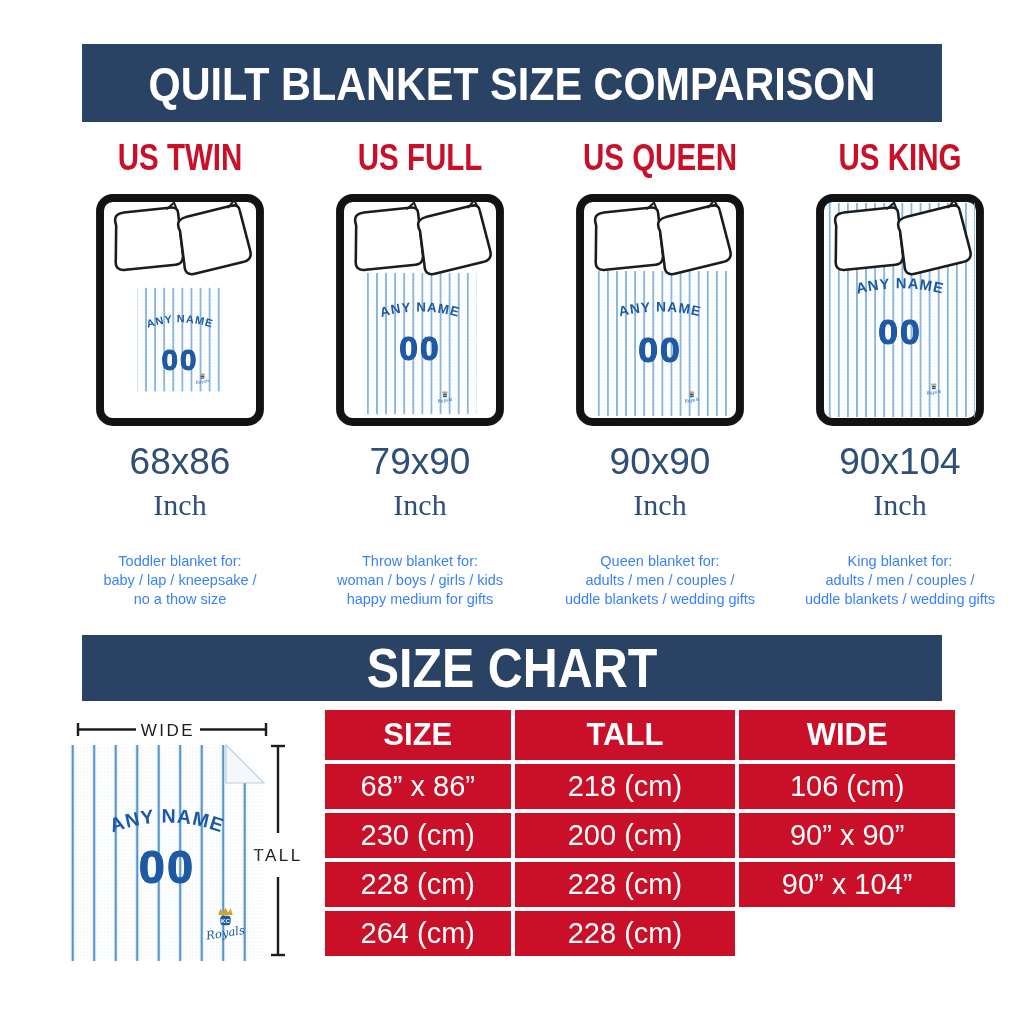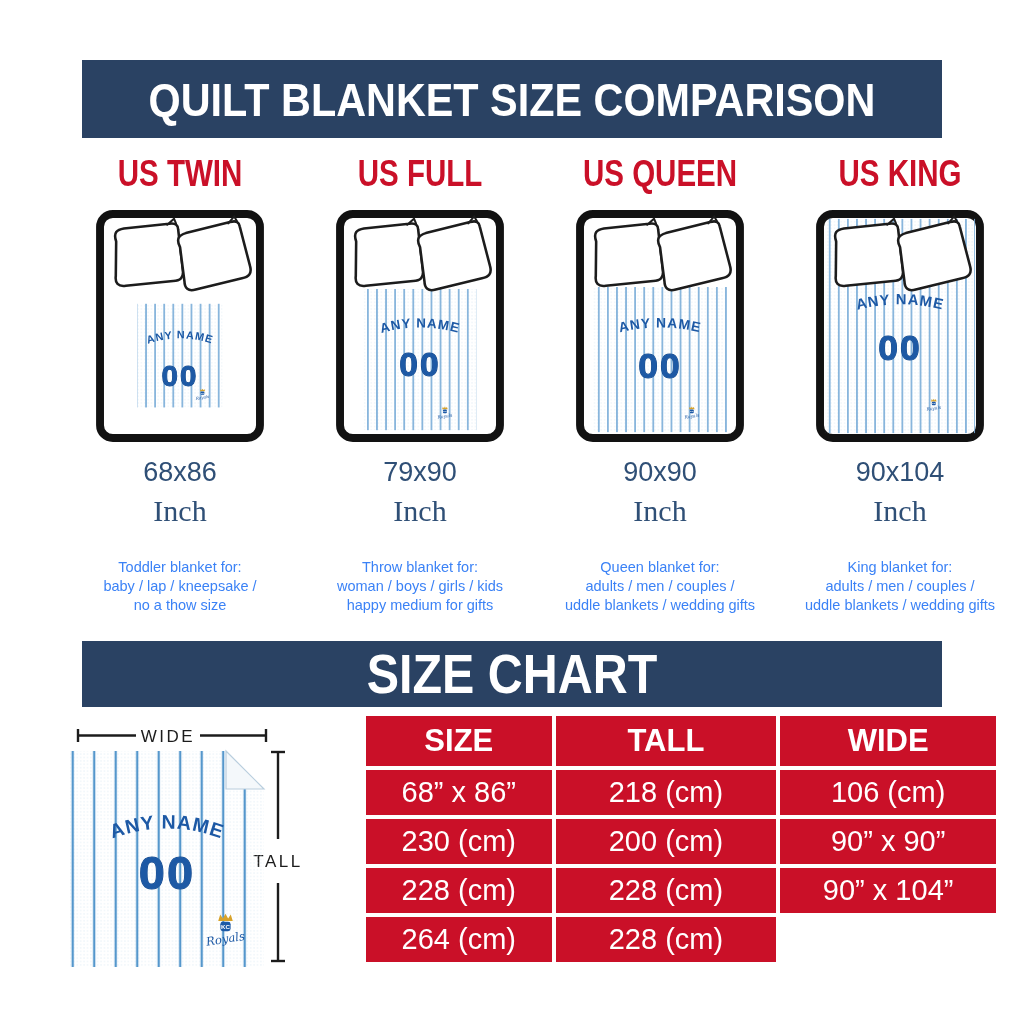--- a/index.html
+++ b/index.html
@@ -10,34 +10,34 @@
   html,body{margin:0;padding:0;}
   body{
     width:1024px;height:1024px;background:#ffffff;overflow:hidden;
     font-family:"Liberation Sans",sans-serif;color:var(--ink);
   }
   .page{width:1024px;height:1024px;}
   .banner{
     margin:0 82px;background:var(--navy);color:#fff;
     display:flex;align-items:center;justify-content:center;font-weight:bold;
   }
-  .banner-top{margin-top:60px;height:78px;font-size:47px;}
+  .banner-top{margin-top:44px;height:78px;font-size:47px;}
   .banner-mid{margin-top:26px;height:66px;font-size:55px;}
   .condense{display:inline-block;transform:scaleX(0.88);white-space:nowrap;letter-spacing:0px;}
   .condense-hdr{display:inline-block;transform:scaleX(0.82);white-space:nowrap;}
 
   .cols{margin:18px 60px 0 60px;display:flex;justify-content:space-between;}
   .col{flex:0 0 222px;display:flex;flex-direction:column;align-items:center;}
   .col-label{color:var(--red);font-weight:bold;font-size:36px;line-height:1;}
   .bed{margin-top:18px;}
-  .size-val{color:var(--sizeText);font-size:27px;margin-top:17px;line-height:1;}
+  .size-val{color:var(--sizeText);font-size:37px;margin-top:17px;line-height:1;}
   .size-unit{color:var(--sizeText);font-size:30px;margin-top:10px;line-height:1;font-family:Liberation Serif, serif;}
   .desc{margin-top:32px;font-size:14.5px;line-height:19px;color:#3b82f6;text-align:center;width:240px;}
 
-  .bottom{display:flex;justify-content:space-between;align-items:flex-start;padding:8px 28px 0 62px;}
+  .bottom{display:flex;justify-content:space-between;align-items:flex-start;padding:8px 69px 0 62px;}
   .size-table{
     width:630px;display:grid;grid-template-columns:185fr 220fr 215fr;
     grid-template-rows:50px repeat(4,45px);gap:4px;margin-top:1px;border-radius:6px;
   }
   .cell{background:var(--red);color:#fff;display:flex;align-items:center;justify-content:center;font-size:29px;}
   .cell.th{font-weight:bold;font-size:31px;}
 
   
   .defs{position:absolute;width:0;height:0;}
   .bed-frame{fill:#ffffff;stroke:#121212;stroke-width:8;}

